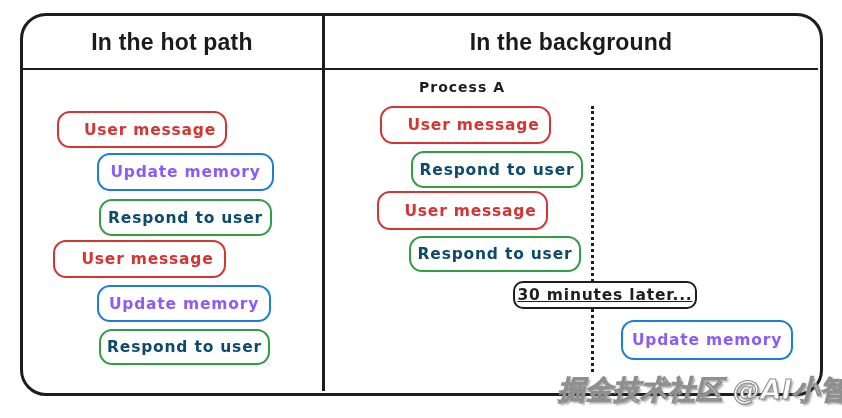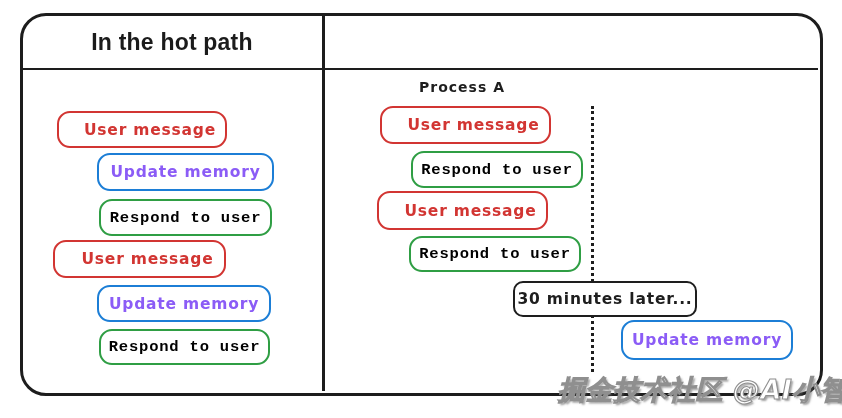--- a/index.html
+++ b/index.html
@@ -42,55 +42,56 @@
     border-left:3px dotted #1e1e1e;
   }
   
   .box{
     position:absolute;display:flex;align-items:center;justify-content:center;
     background:#ffffff;border-radius:13px;font-size:15.5px;font-weight:600;
     letter-spacing:0.8px;white-space:nowrap;box-sizing:border-box;
   }
   .c-red{border:2.6px solid #d23532;color:#d23532;padding-left:16px;}
   .c-blue{border:2.6px solid #1c7ed6;color:#8b5cf6;}
-  .c-green{border:2.6px solid #2f9e44;color:#000000;font-family:Liberation Mono, monospace;}
+  .c-green{border:2.6px solid #2f9e44;color:#0c4a6e;}
   .c-black{border:2.8px solid #1e1e1e;color:#1e1e1e;border-radius:10px;}
   
   .hot1{left:57px; top:111px;width:170px;height:37px;}
   .hot2{left:97px; top:153px;width:177px;height:38px;}
   .hot3{left:99px; top:199px;width:173px;height:37px;}
   .hot4{left:53px; top:240px;width:173px;height:38px;}
   .hot5{left:97px; top:285px;width:174px;height:37px;}
   .hot6{left:99px; top:329px;width:171px;height:36px;}
   
   .bg1{left:380px;top:106px;width:171px;height:38px;}
   .bg2{left:411px;top:151px;width:172px;height:37px;}
   .bg3{left:377px;top:191px;width:171px;height:39px;}
   .bg4{left:409px;top:236px;width:172px;height:36px;}
-  .bg5{left:513px;top:281px;width:184px;height:36px;z-index:2;}
+  .bg5{left:513px;top:281px;width:184px;height:28px;z-index:2;text-decoration:underline;}
   .bg6{left:621px;top:320px;width:172px;height:40px;}
   
   .watermark{
     position:absolute;left:558px;top:372px;width:284px;z-index:5;
     font-size:27px;font-weight:700;color:#ffffff;text-align:right;
     -webkit-text-stroke:1.1px #8f8f8f;
     text-shadow:2px 2px 2px rgba(90,90,90,0.55);
     letter-spacing:0.5px;white-space:nowrap;font-style:italic;
   }
 </style>
 </head>
 <body>
 
 <div id="canvas">
 
   <div class="frame"></div>
   <div class="header-line"></div>
   <div class="divider-v"></div>
 
   <div class="panel-title title-left">In the hot path</div>
+  <div class="panel-title title-right">In the background</div>
 
   <div class="process-label proc-a">Process A</div>
 
   <div class="dotted-line"></div>
 
   <div class="box c-red hot1">User message</div>
   <div class="box c-blue hot2">Update memory</div>
   <div class="box c-green hot3">Respond to user</div>
   <div class="box c-red hot4">User message</div>
   <div class="box c-blue hot5">Update memory</div>

